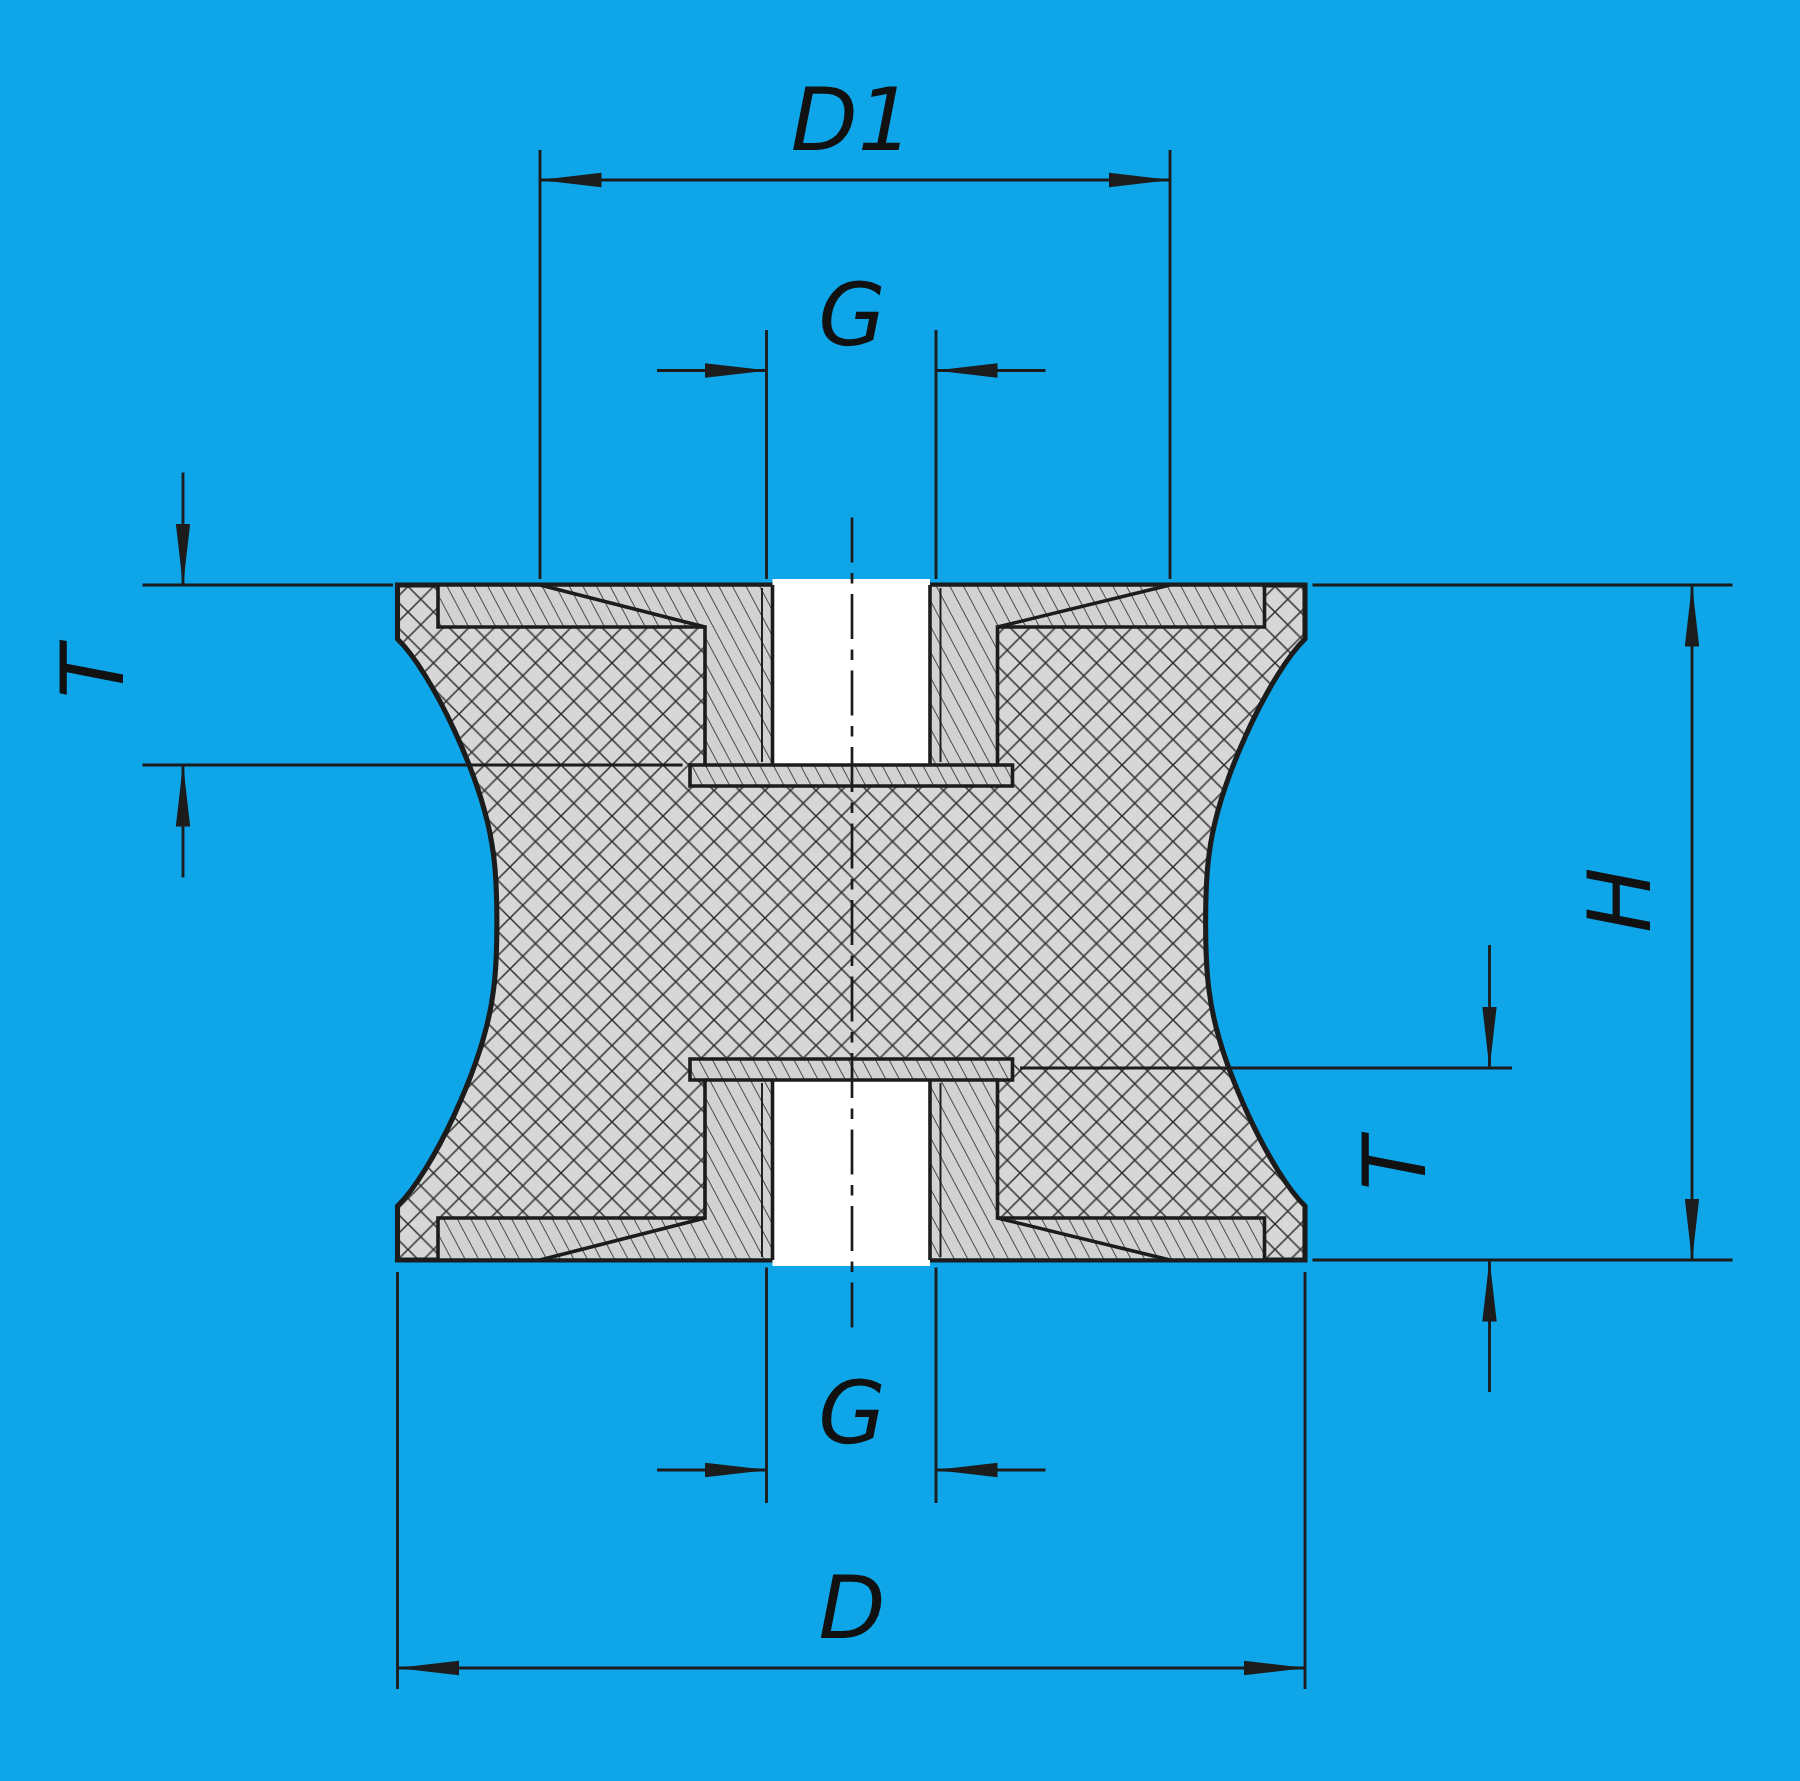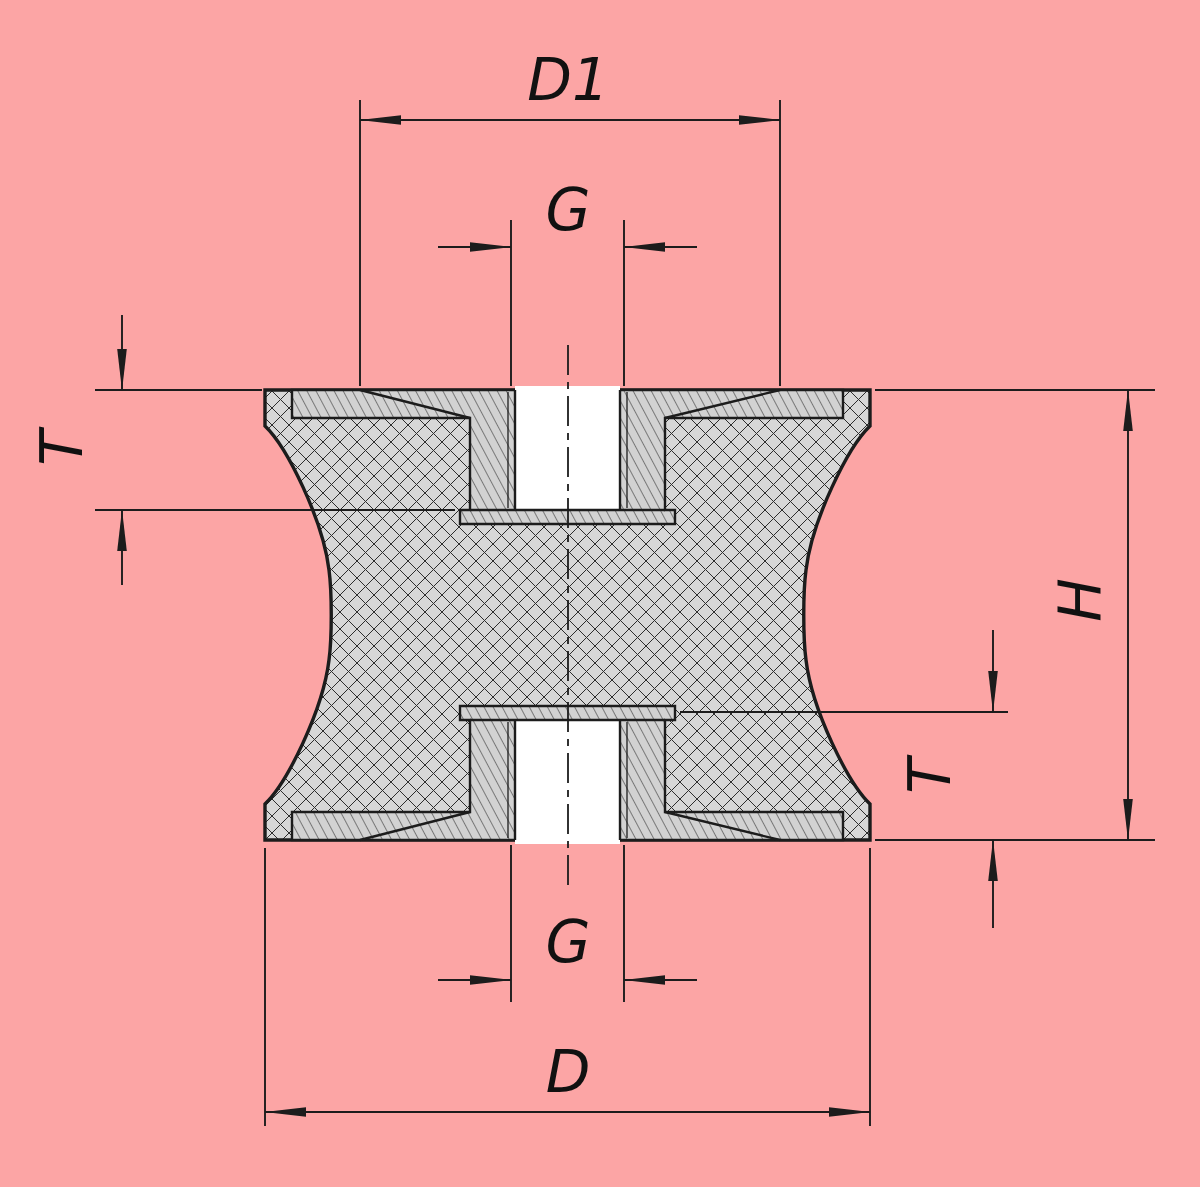--- a/index.html
+++ b/index.html
@@ -4,21 +4,21 @@
 <style>
   html, body {
     margin: 0;
     padding: 0;
     background: #ffffff;
   }
   .stage {
     width: 1200px;
     height: 1187px;
     position: relative;
-    background: #fca5a5;
+    background: #0ea5e9;
     overflow: hidden;
   }
   svg { display: block; }
   .outline      { fill: none; stroke: #1c1c1c; stroke-width: 3.4; stroke-linejoin: miter; }
   .detail       { fill: none; stroke: #1c1c1c; stroke-width: 2.4; }
   .thin         { fill: none; stroke: #1c1c1c; stroke-width: 1.3; }
   .extline      { fill: none; stroke: #1c1c1c; stroke-width: 1.9; }
   .dimline      { fill: none; stroke: #1c1c1c; stroke-width: 1.9; }
   .centerline   { fill: none; stroke: #1c1c1c; stroke-width: 1.8; stroke-dasharray: 30 7 7 7; }
   .dim-label {

